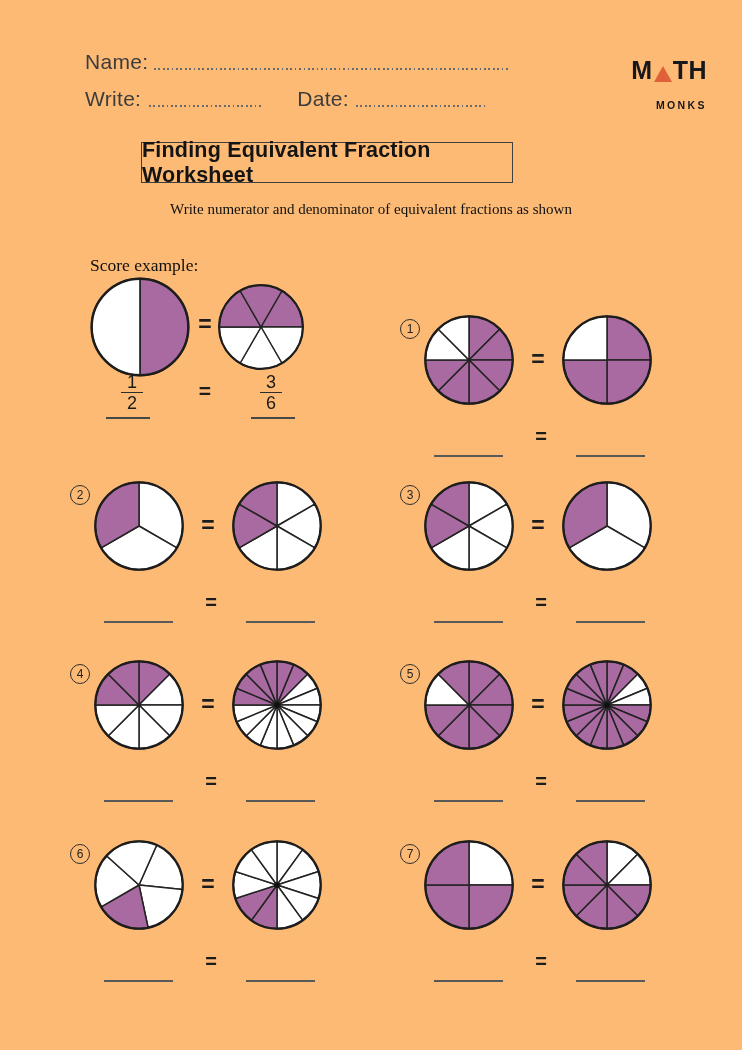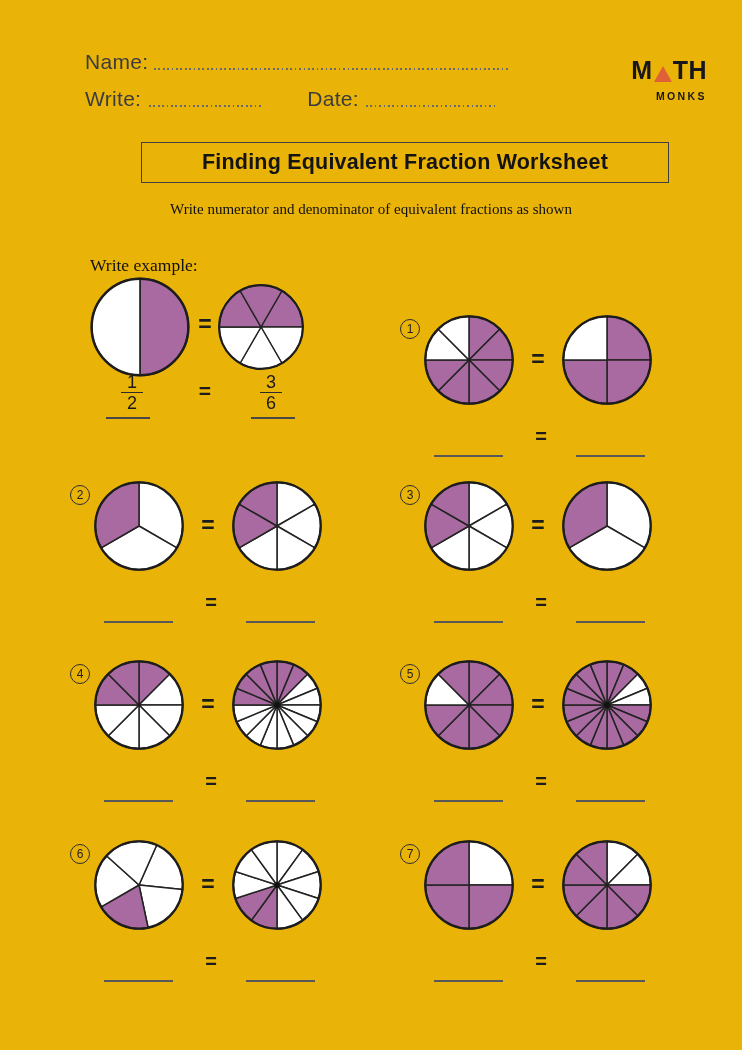--- a/index.html
+++ b/index.html
@@ -1,36 +1,36 @@
 <!DOCTYPE html>
 <html><head>
 <meta charset="utf-8">
 <style>
   * { margin:0; padding:0; box-sizing:border-box; }
   body { background:#ffffff; font-family:"Liberation Sans", sans-serif; }
-  .page { position:relative; width:742px; height:1050px; background:#eab308; overflow:hidden; }
+  .page { position:relative; width:742px; height:1050px; background:#fdba74; overflow:hidden; }
 
   
   .name-row { position:absolute; left:85px; top:50px; width:425px; display:flex; align-items:flex-end; }
   .score-row { position:absolute; left:85px; top:87px; width:430px; display:flex; align-items:flex-end; }
   .field-label { font-size:21px; color:#3c3c3c; letter-spacing:0.3px; }
   .dotted { height:2px; margin-bottom:4px;
     background-image:repeating-linear-gradient(90deg,#6a6a6a 0 1.7px, transparent 1.7px 4.4px); }
   .line-name { flex:1; margin-left:6px; }
   .line-score { width:112px; margin-left:8px; }
-  .date-label { margin-left:46px; }
+  .date-label { margin-left:36px; }
   .line-date { width:130px; margin-left:7px; }
 
   .logo { position:absolute; left:617px; top:58px; width:90px; }
   .logo-top { display:flex; align-items:flex-end; justify-content:flex-end; font-weight:bold; font-size:25px; color:#17171c; letter-spacing:0.5px; line-height:1; }
   .tri { width:0; height:0; border-left:9px solid transparent; border-right:9px solid transparent; border-bottom:16px solid #e06038; margin:0 1px 1px 1px; }
-  .logo-bottom { font-size:10.5px; font-weight:bold; letter-spacing:2.4px; color:#17171c; text-align:right; margin-top:7px; }
-
-  
-  .title-box { position:absolute; left:141px; top:142px; width:528px; height:41px;
+  .logo-bottom { font-size:10.5px; font-weight:bold; letter-spacing:2.4px; color:#17171c; text-align:right; margin-top:16px; }
+
+  
+  .title-box { position:absolute; left:141px; top:142px; width:372px; height:41px;
     border:1.7px solid #3f3f3f; display:flex; align-items:center; justify-content:center;
     font-size:21.5px; font-weight:bold; color:#141414; letter-spacing:0.2px; }
   .instruction { position:absolute; left:0; top:201px; width:100%; text-align:center;
     font-family:"Liberation Serif", serif; font-size:15px; color:#101010; }
   .solved-label { position:absolute; left:90px; top:255px;
     font-family:"Liberation Serif", serif; font-size:17.5px; color:#101010; }
 
   
   .pie { position:absolute; }
   .pie svg { display:block; width:100%; height:100%; }
@@ -83,21 +83,21 @@
       <span class="tri" style="border-bottom-color: rgb(224, 96, 56);"></span>
       <span>TH</span>
     </div>
     <div class="logo-bottom">MONKS</div>
   </div>
 
   <div class="title-box">
     <span>Finding Equivalent Fraction Worksheet</span>
   </div>
   <div class="instruction">Write numerator and denominator of equivalent fractions as shown</div>
-  <div class="solved-label">Write example:</div>
+  <div class="solved-label">Score example:</div>
 
   <div class="example">
     <div class="pie pie-ex-l">
         <svg viewBox="0 0 100 100">
           <path d="M50 50 L50.00 3.50 A46.5 46.5 0 0 1 50.00 96.50 Z" fill="#a86aa0" stroke="#232323" stroke-width="1.6" stroke-linejoin="round"></path>
           <path d="M50 50 L50.00 96.50 A46.5 46.5 0 0 1 50.00 3.50 Z" fill="#ffffff" stroke="#232323" stroke-width="1.6" stroke-linejoin="round"></path>
           <circle cx="50" cy="50" r="46.5" fill="none" stroke="#1d1d1d" stroke-width="2.4"></circle>
         </svg>
       </div>
     <span class="eq eq-ex-mid">=</span>

